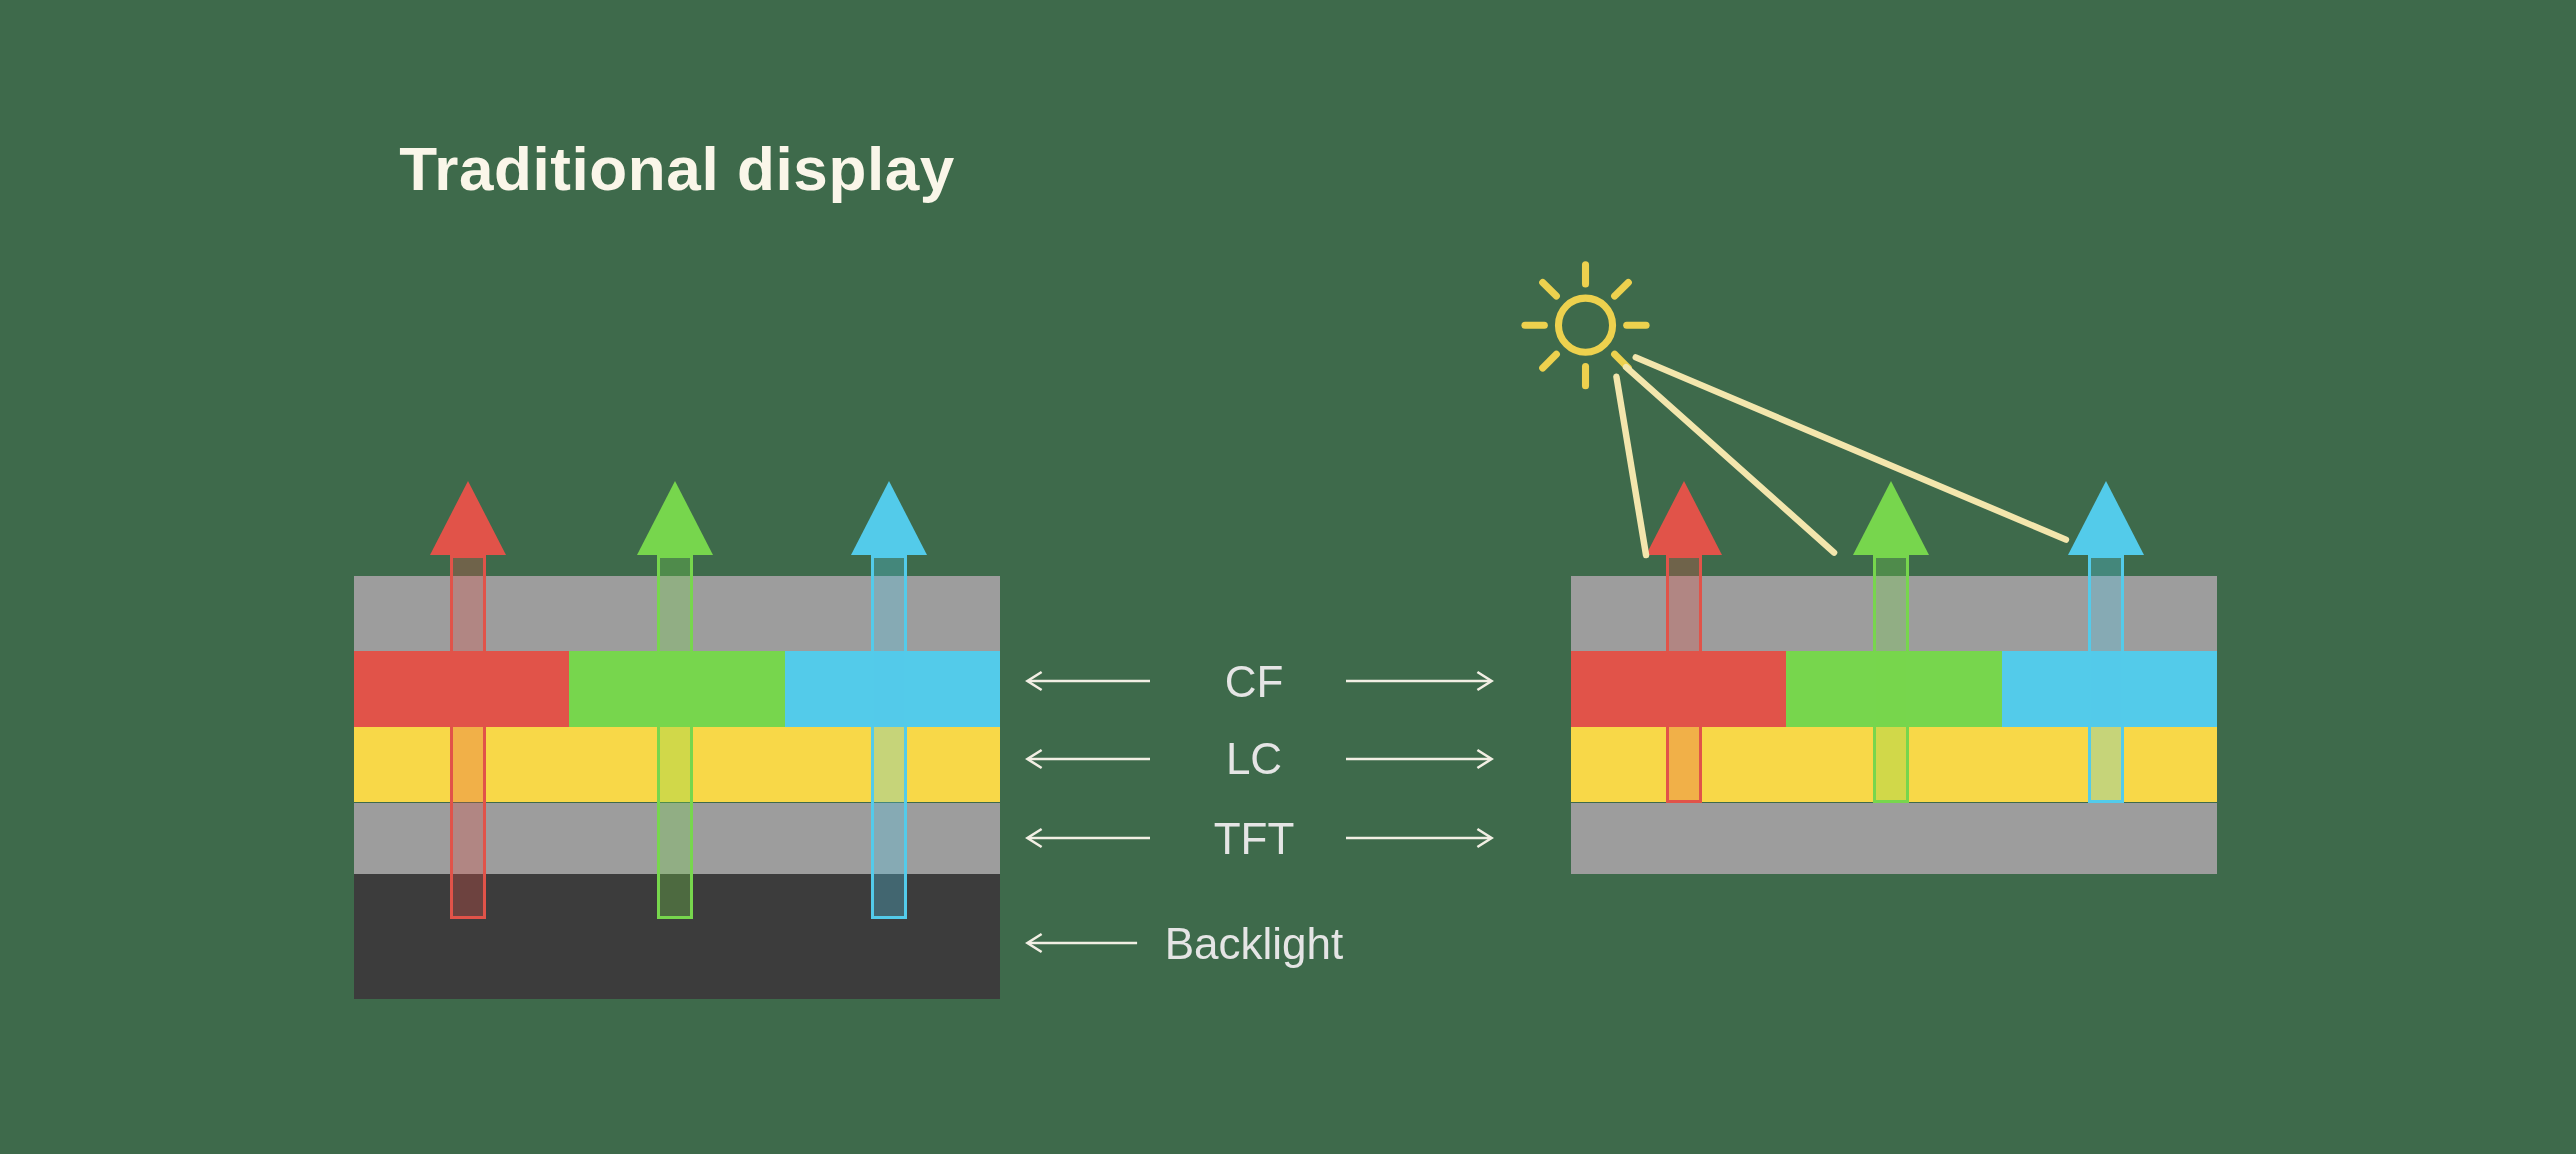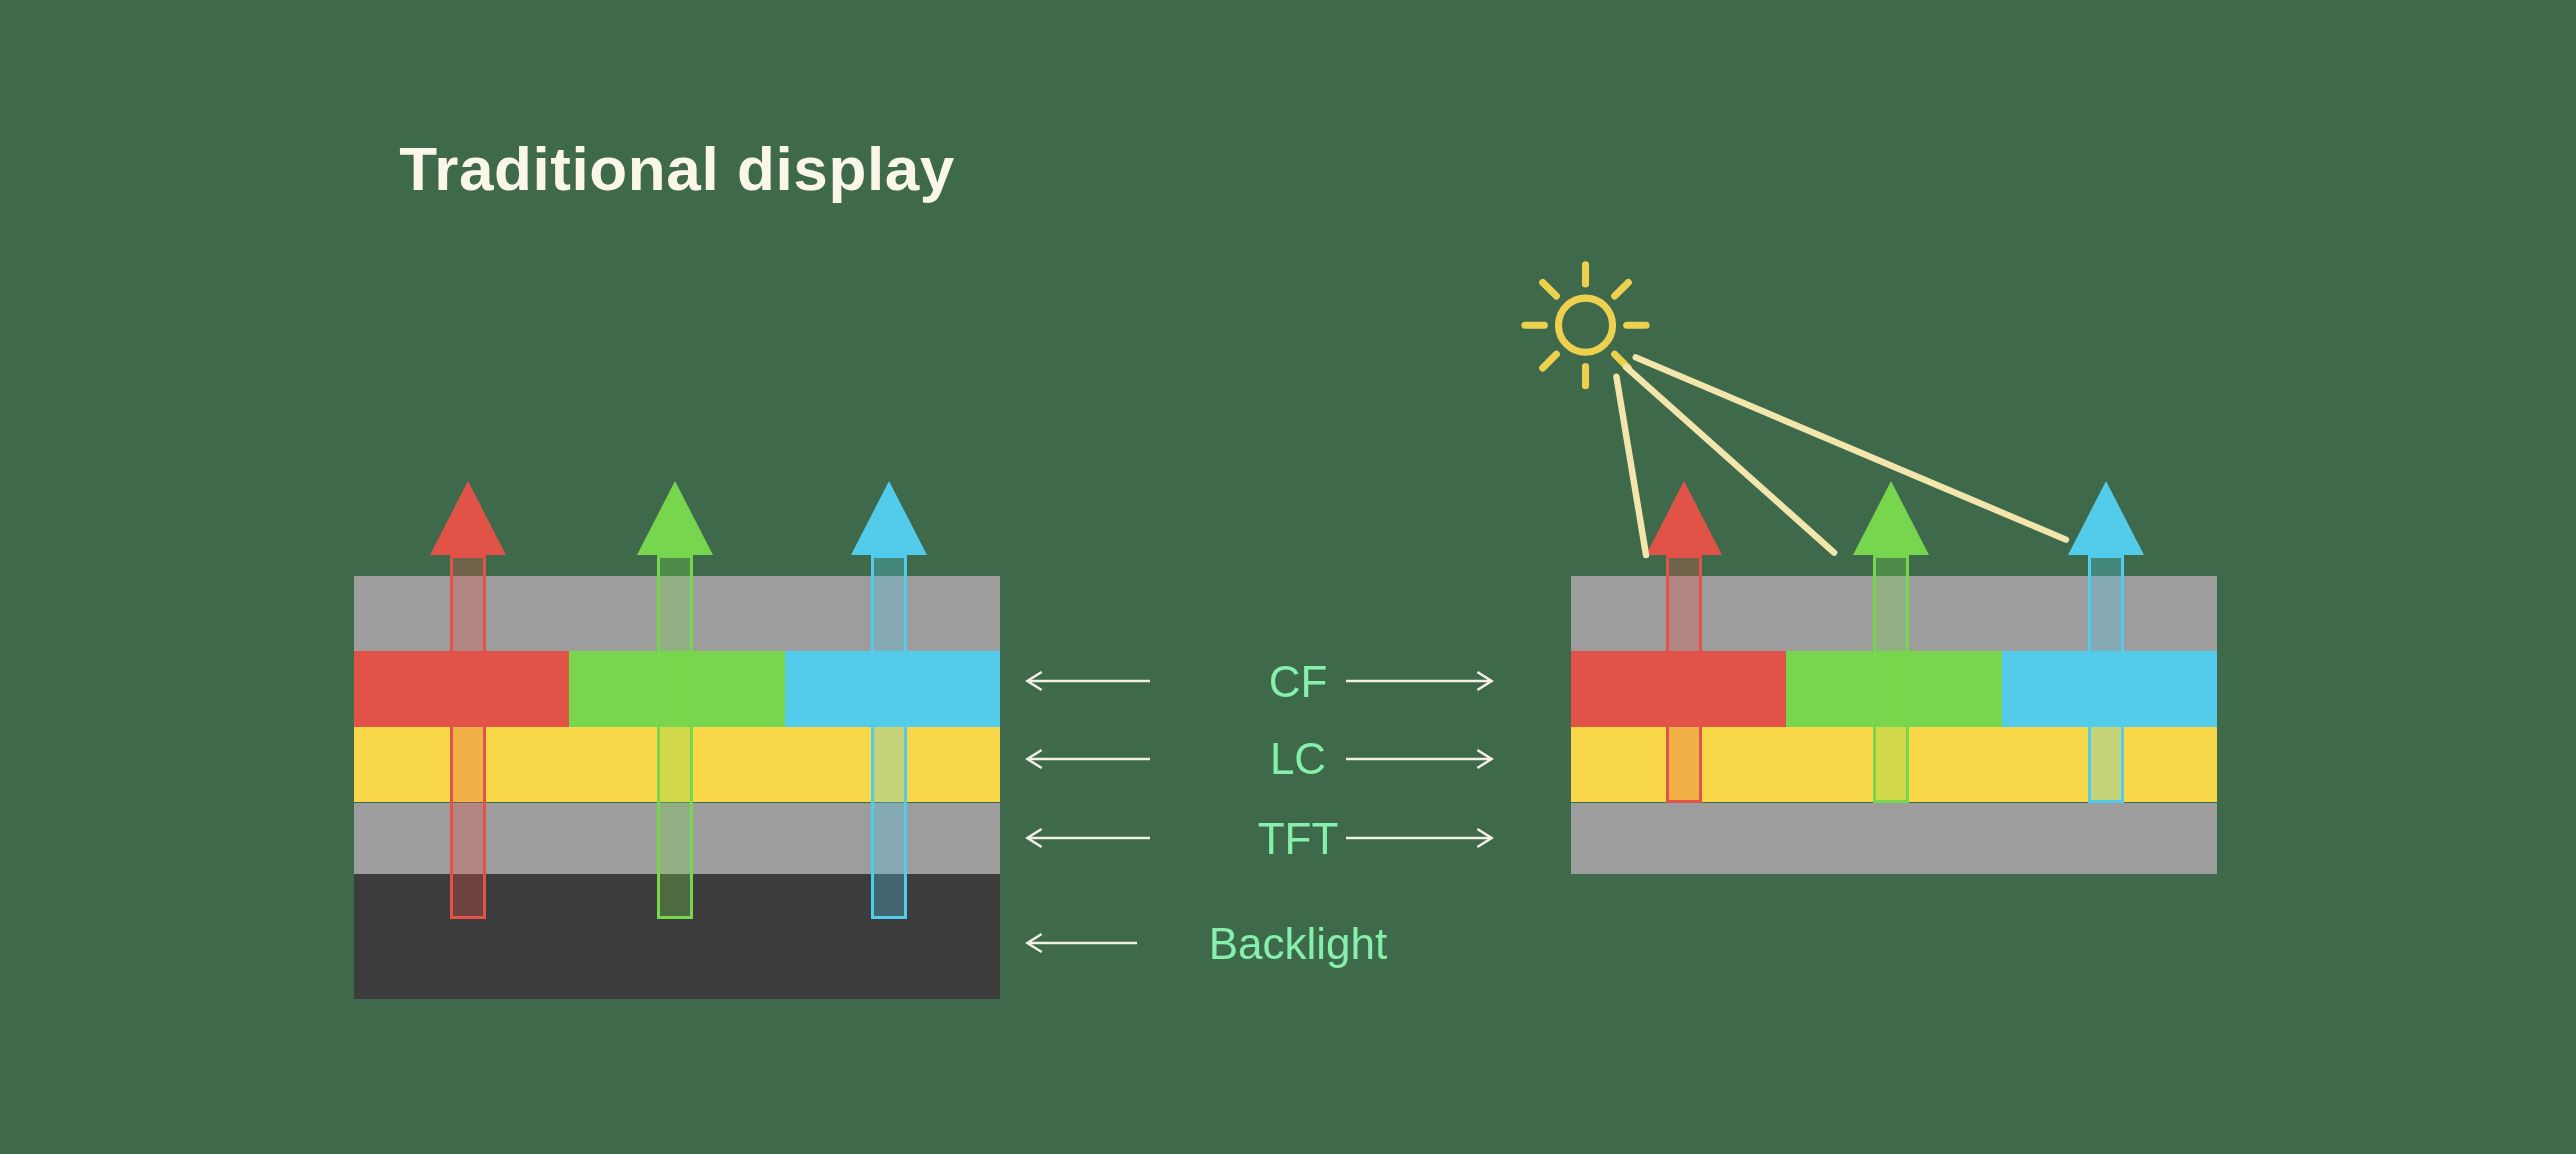--- a/index.html
+++ b/index.html
@@ -71,25 +71,25 @@
   #up-l-red   { left: 430px; }
   #up-l-green { left: 637px; }
   #up-l-cyan  { left: 851px; }
   #up-r-red   { left: 1646px; }
   #up-r-green { left: 1853px; }
   #up-r-cyan  { left: 2068px; }
 
   
   .legend-label {
     position: absolute;
-    left: 1182px;
+    left: 1138px;
     width: 232px;
     text-align: center;
     font-size: 44px;
-    color: #86efac;
+    color: #e5e5e5;
     line-height: 43px;
   }
   .legend-arrow { position: absolute; height: 26px; }
   .legend-arrow.to-left  { left: 1021px; width: 129px; }
   .legend-arrow.to-right { left: 1346px; width: 152px; }
 
   .overlay-svg {
     position: absolute;
     left: 0; top: 0;
     width: 2576px; height: 1154px;

